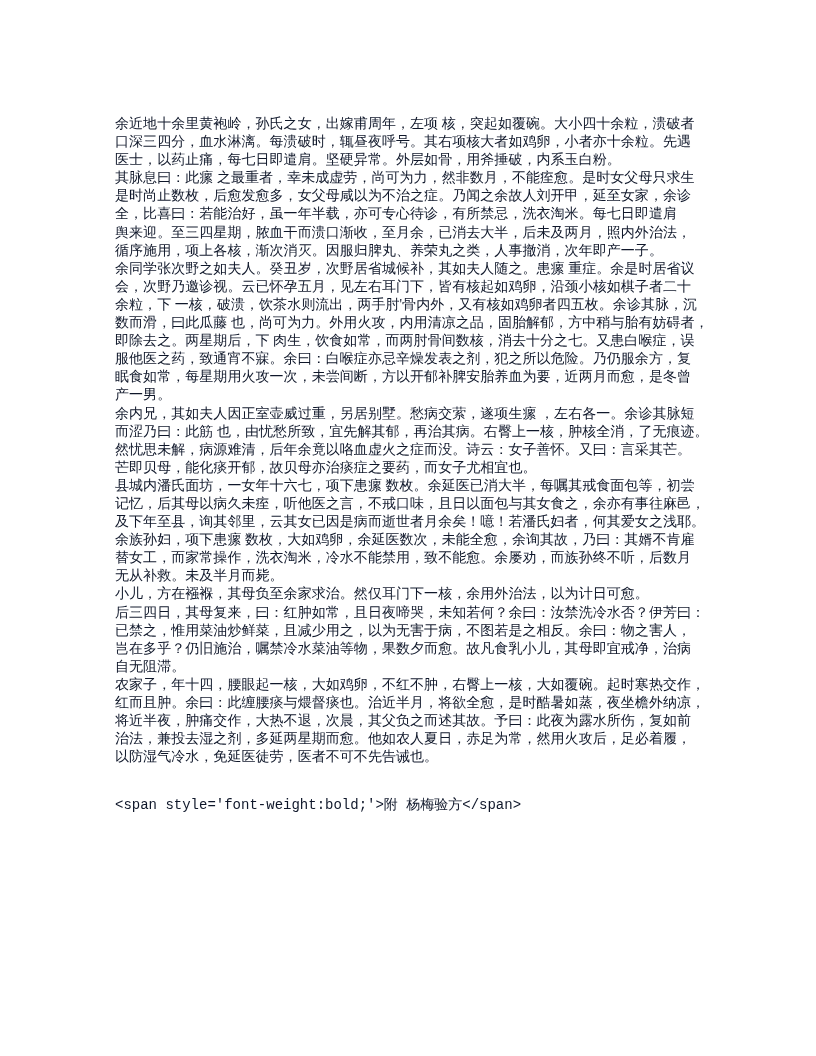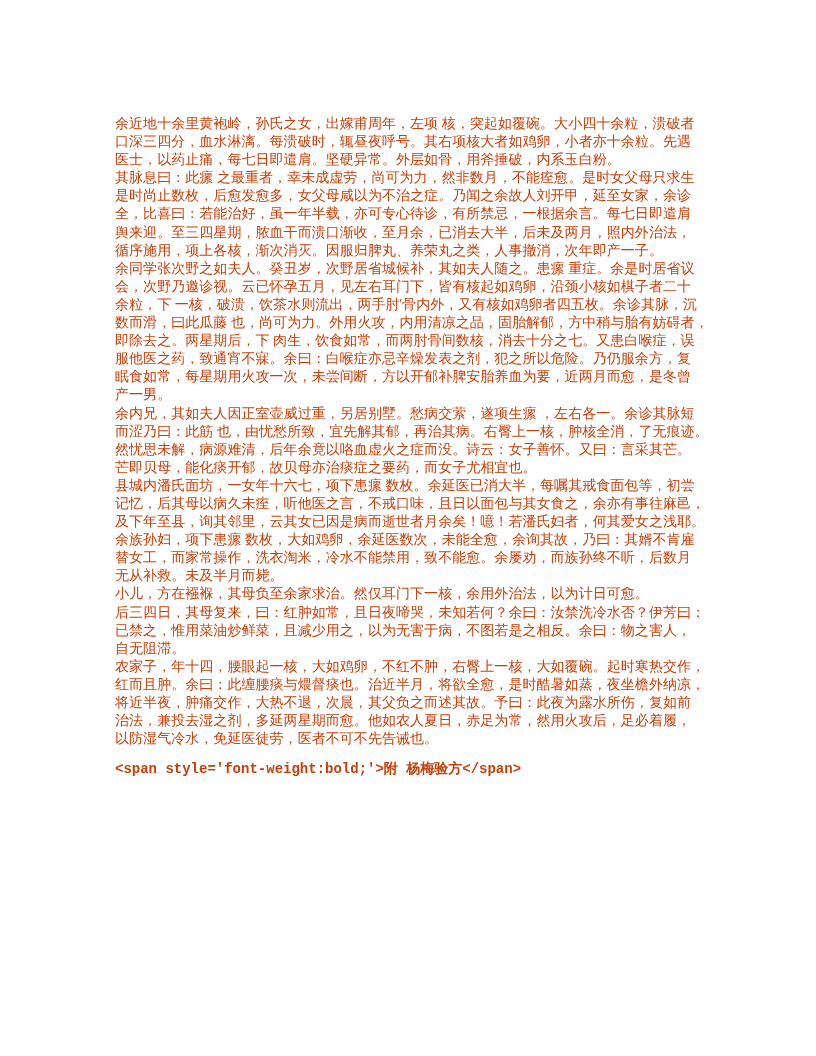--- a/index.html
+++ b/index.html
@@ -26,43 +26,42 @@
     margin: 0;
     padding: 0;
   }
   .text-line {
     font-size: 14px;
     line-height: 18.1px;
     letter-spacing: 0.05px;
     white-space: pre;
   }
   .footer-raw {
-    margin-top: 12px;
+    margin-top: 30px;
     font-size: 14px;
     line-height: 18.1px;
     font-family: "Liberation Mono", monospace;
     white-space: pre;
-    font-weight: bold;
   }
 </style>
 </head>
 <body style="background: rgb(255, 255, 255);">
 
-<div class="page" style="color: #c2410c;">
+<div class="page" style="color: #0f172a;">
   <div class="text-block">
     <div id="paragraphs-container">
         <div class="paragraph">
           <div class="text-line">余近地十余里黄袍岭，孙氏之女，出嫁甫周年，左项 核，突起如覆碗。大小四十余粒，溃破者</div>
           <div class="text-line">口深三四分，血水淋漓。每溃破时，辄昼夜呼号。其右项核大者如鸡卵，小者亦十余粒。先遇</div>
           <div class="text-line">医士，以药止痛，每七日即遣肩。坚硬异常。外层如骨，用斧捶破，内系玉白粉。</div>
         </div>
         <div class="paragraph">
           <div class="text-line">其脉息曰：此瘰 之最重者，幸未成虚劳，尚可为力，然非数月，不能痓愈。是时女父母只求生</div>
           <div class="text-line">是时尚止数枚，后愈发愈多，女父母咸以为不治之症。乃闻之余故人刘开甲，延至女家，余诊</div>
-          <div class="text-line">全，比喜曰：若能治好，虽一年半载，亦可专心待诊，有所禁忌，一根据余言。每七日即遣肩</div>
+          <div class="text-line">全，比喜曰：若能治好，虽一年半载，亦可专心待诊，有所禁忌，洗衣淘米。每七日即遣肩</div>
           <div class="text-line">舆来迎。至三四星期，脓血干而溃口渐收，至月余，已消去大半，后未及两月，照内外治法，</div>
           <div class="text-line">循序施用，项上各核，渐次消灭。因服归脾丸、养荣丸之类，人事撤消，次年即产一子。</div>
         </div>
         <div class="paragraph">
           <div class="text-line">余同学张次野之如夫人。癸丑岁，次野居省城候补，其如夫人随之。患瘰 重症。余是时居省议</div>
           <div class="text-line">会，次野乃邀诊视。云已怀孕五月，见左右耳门下，皆有核起如鸡卵，沿颈小核如棋子者二十</div>
           <div class="text-line">余粒，下 一核，破溃，饮茶水则流出，两手肘'骨内外，又有核如鸡卵者四五枚。余诊其脉，沉</div>
           <div class="text-line">数而滑，曰此瓜藤 也，尚可为力。外用火攻，内用清凉之品，固胎解郁，方中稍与胎有妨碍者，</div>
           <div class="text-line">即除去之。两星期后，下 肉生，饮食如常，而两肘骨间数核，消去十分之七。又患白喉症，误</div>
           <div class="text-line">服他医之药，致通宵不寐。余曰：白喉症亦忌辛燥发表之剂，犯之所以危险。乃仍服余方，复</div>
@@ -84,20 +83,21 @@
           <div class="text-line">余族孙妇，项下患瘰 数枚，大如鸡卵，余延医数次，未能全愈，余询其故，乃曰：其婿不肯雇</div>
           <div class="text-line">替女工，而家常操作，洗衣淘米，冷水不能禁用，致不能愈。余屡劝，而族孙终不听，后数月</div>
           <div class="text-line">无从补救。未及半月而毙。</div>
         </div>
         <div class="paragraph">
           <div class="text-line">小儿，方在襁褓，其母负至余家求治。然仅耳门下一核，余用外治法，以为计日可愈。</div>
         </div>
         <div class="paragraph">
           <div class="text-line">后三四日，其母复来，曰：红肿如常，且日夜啼哭，未知若何？余曰：汝禁洗冷水否？伊芳曰：</div>
           <div class="text-line">已禁之，惟用菜油炒鲜菜，且减少用之，以为无害于病，不图若是之相反。余曰：物之害人，</div>
+          <div class="text-line">岂在多乎？仍旧施治，嘱禁冷水菜油等物，果数夕而愈。故凡食乳小儿，其母即宜戒净，治病</div>
           <div class="text-line">自无阻滞。</div>
         </div>
         <div class="paragraph">
           <div class="text-line">农家子，年十四，腰眼起一核，大如鸡卵，不红不肿，右臀上一核，大如覆碗。起时寒热交作，</div>
           <div class="text-line">红而且肿。余曰：此缠腰痰与煨督痰也。治近半月，将欲全愈，是时酷暑如蒸，夜坐檐外纳凉，</div>
           <div class="text-line">将近半夜，肿痛交作，大热不退，次晨，其父负之而述其故。予曰：此夜为露水所伤，复如前</div>
           <div class="text-line">治法，兼投去湿之剂，多延两星期而愈。他如农人夏日，赤足为常，然用火攻后，足必着履，</div>
           <div class="text-line">以防湿气冷水，免延医徒劳，医者不可不先告诫也。</div>
         </div>
       </div>

